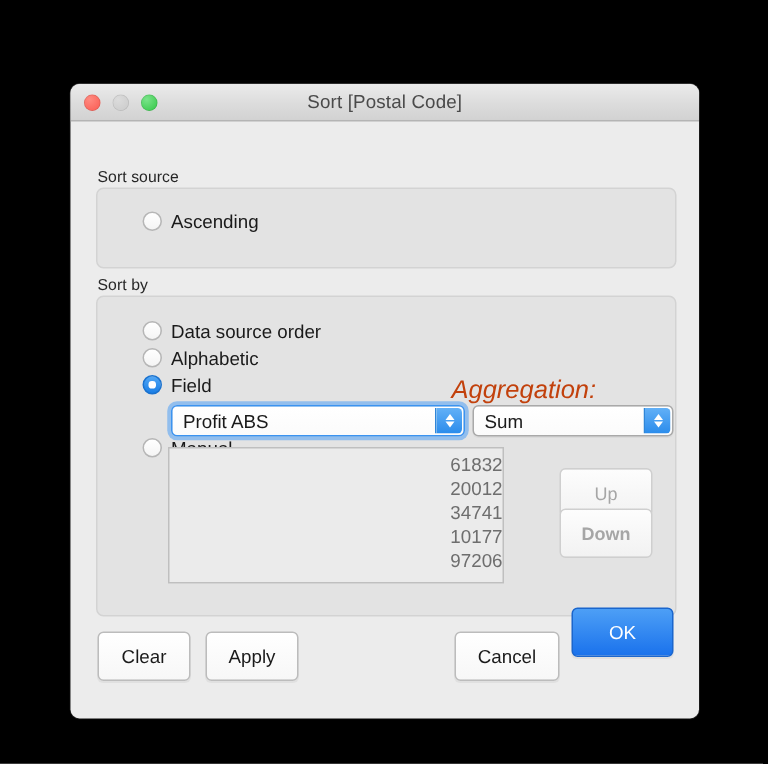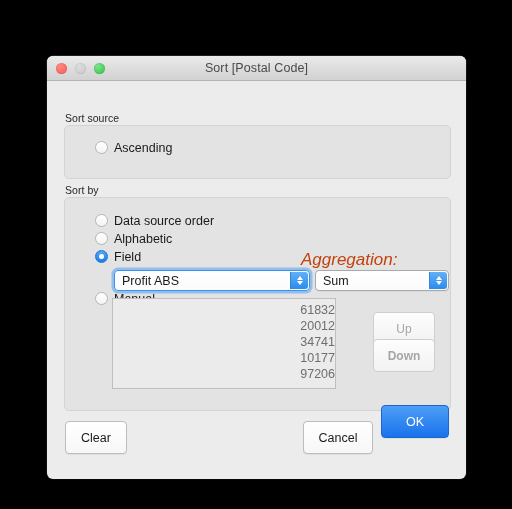--- a/index.html
+++ b/index.html
@@ -346,17 +346,18 @@
 
         </div>
       </div>
 
       <div class="sidebtn btn-up">Up</div>
       <div class="sidebtn btn-down">Down</div>
 
     </div>
 
     <div class="btn btn-clear">Clear</div>
+    <div class="btn btn-apply">Apply</div>
     <div class="btn btn-cancel">Cancel</div>
     <div class="btn primary btn-ok">OK</div>
 
   </div>
 </div>
 
 </body></html>

